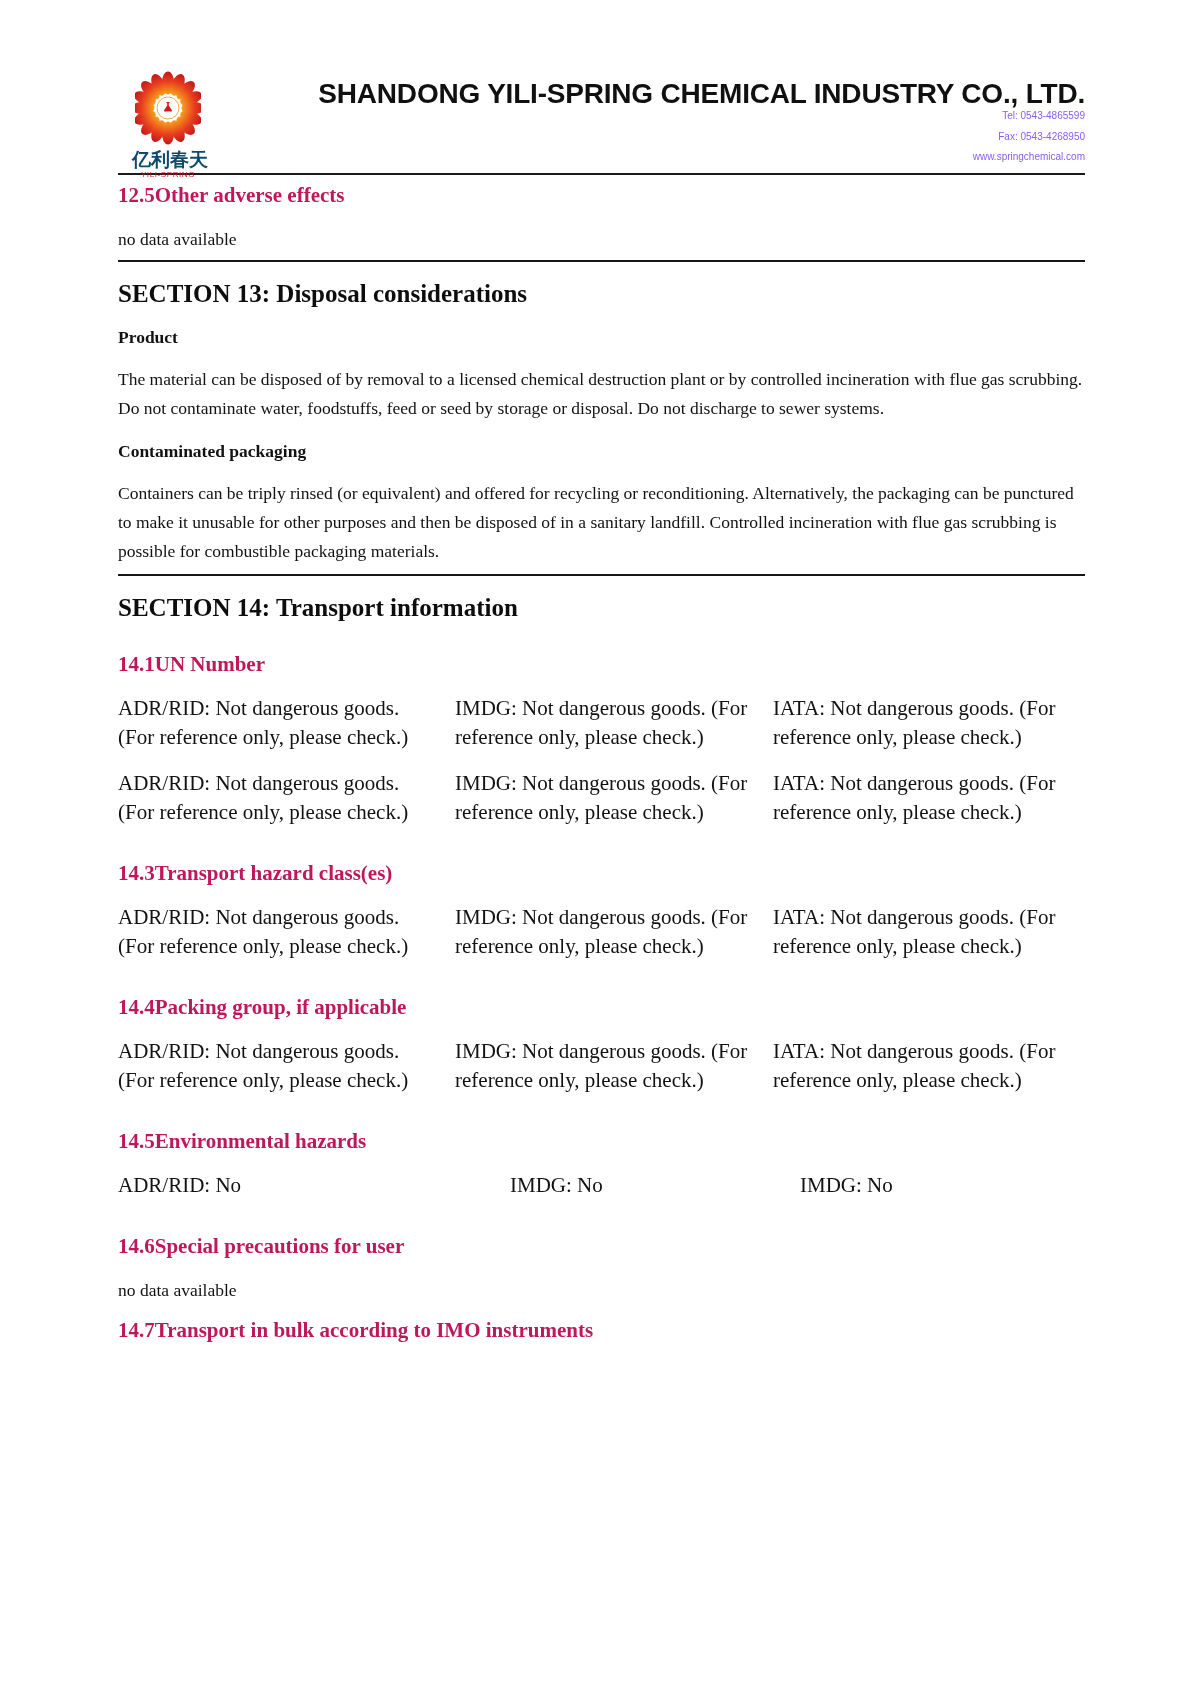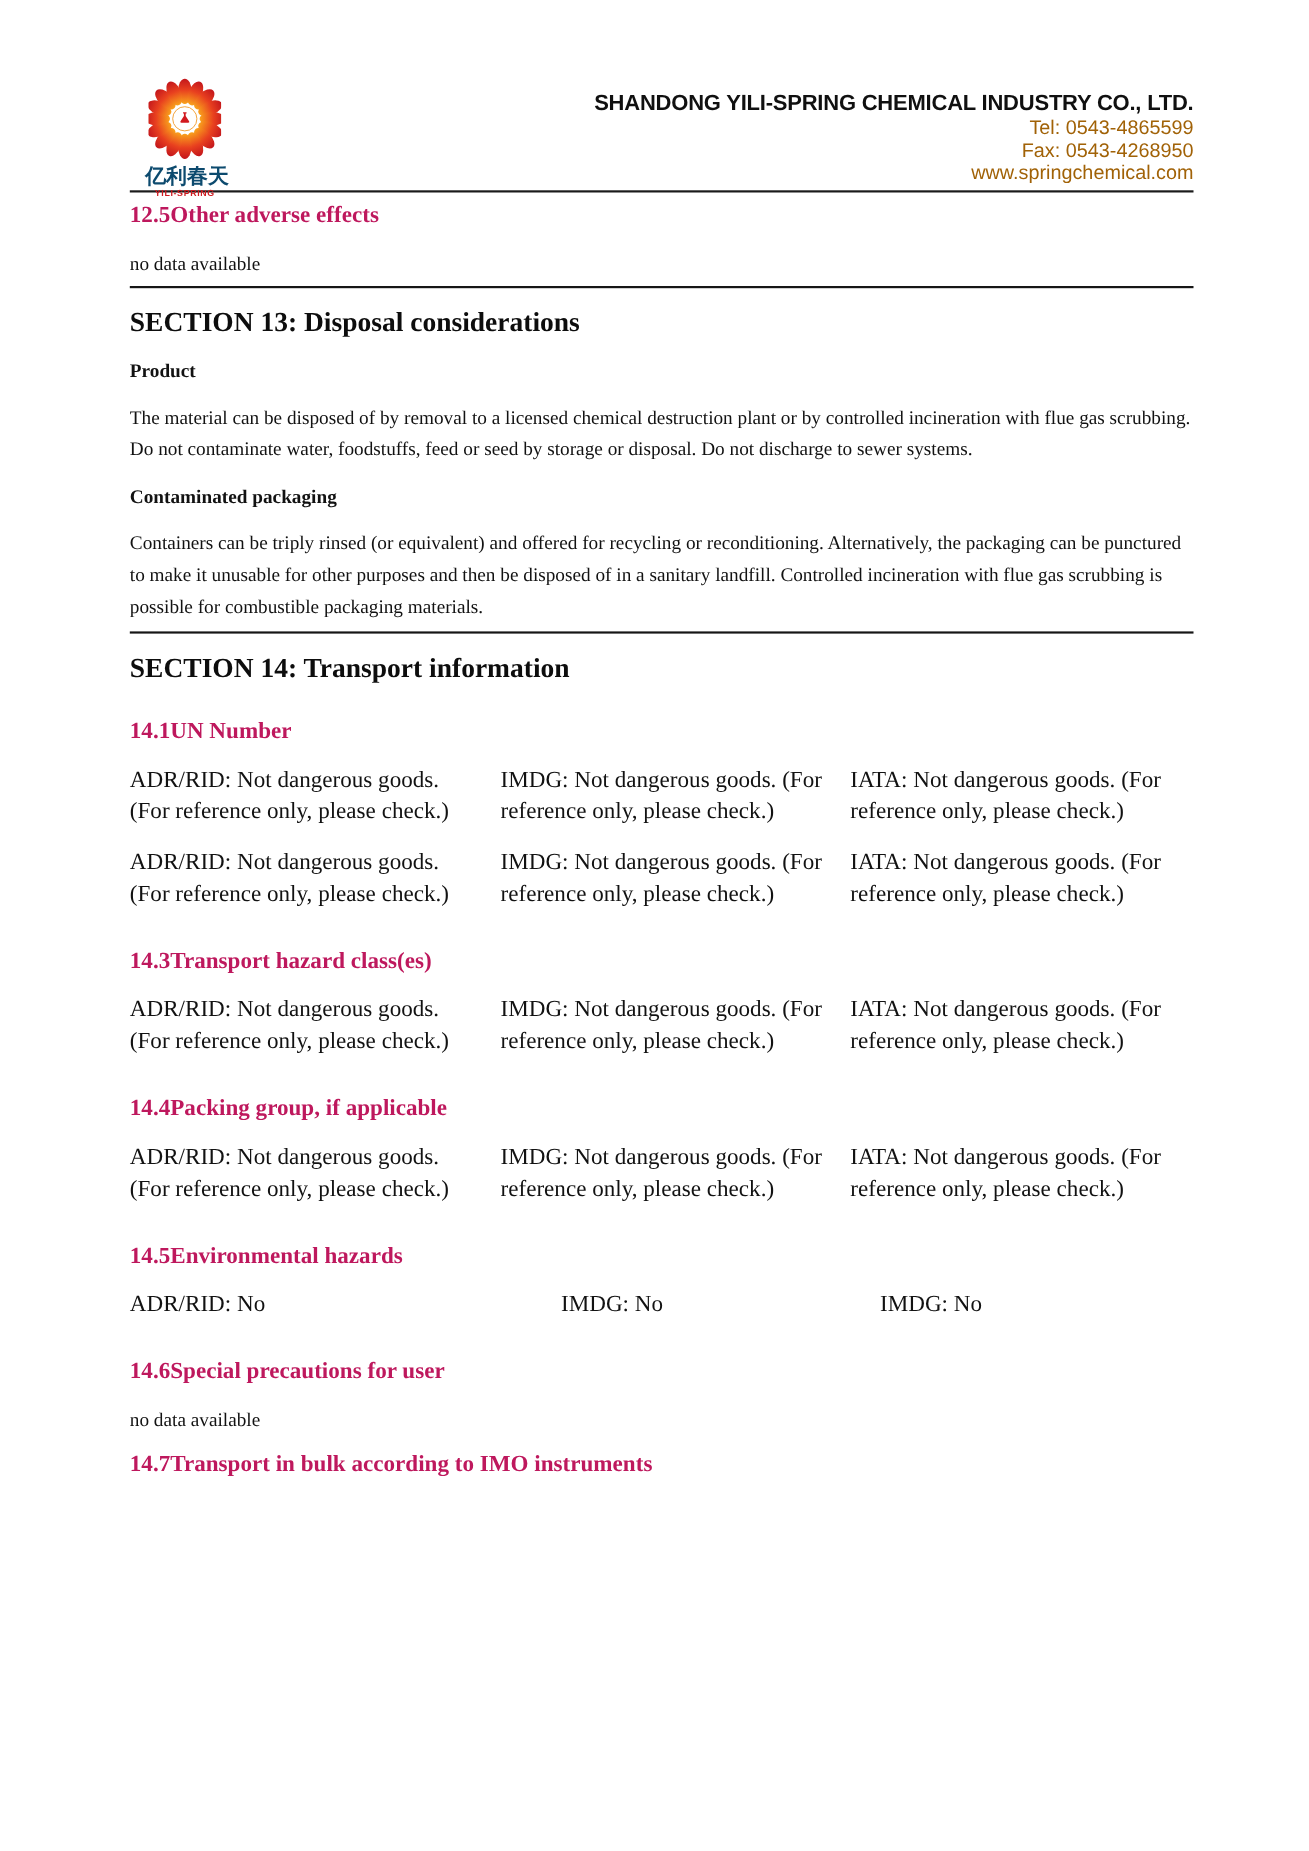--- a/index.html
+++ b/index.html
@@ -14,30 +14,30 @@
     position:relative; height:173px; margin:0 105px 0 118px;
     border-bottom:2px solid #1b1b1b;
   }
   .logo { position:absolute; top:70px; left:14px; width:72px; text-align:center; }
   .logo-cn {
     color:#0c4a6e; font-family:"Liberation Sans", sans-serif;
     font-weight:bold; font-size:19px; line-height:20px; letter-spacing:0px; white-space:nowrap;
   }
   .logo-en {
     color:#cf1a20; font-family:"Liberation Sans", sans-serif;
-    font-weight:bold; font-size:8px; line-height:10px; letter-spacing:0.6px; white-space:nowrap;
+    font-weight:normal; font-size:8px; line-height:10px; letter-spacing:0.6px; white-space:nowrap;
   }
   .header-right { position:absolute; top:82px; right:0; text-align:right; }
   .company {
     font-family:"Liberation Sans", sans-serif; font-weight:bold;
-    font-size:20px; line-height:24px; color:#101010; letter-spacing:-0.2px; white-space:nowrap;
+    font-size:28px; line-height:24px; color:#101010; letter-spacing:-0.2px; white-space:nowrap;
   }
   .contact {
-    font-family:"Liberation Sans", sans-serif; font-size:18px;
-    line-height:20.5px; color:#a16207;
+    font-family:"Liberation Sans", sans-serif; font-size:10px;
+    line-height:20.5px; color:#8b5cf6;
   }
 
   
   .content { margin:0 105px 0 118px; }
   .content h2 {
     font-size:25px; font-weight:bold; margin:16px 0 0 0; line-height:31px; color:#0d0d0d;
   }
   .content h3 {
     font-size:21px; font-weight:bold; margin:33px 0 0 0; line-height:26px; color:#be185d;
   }

